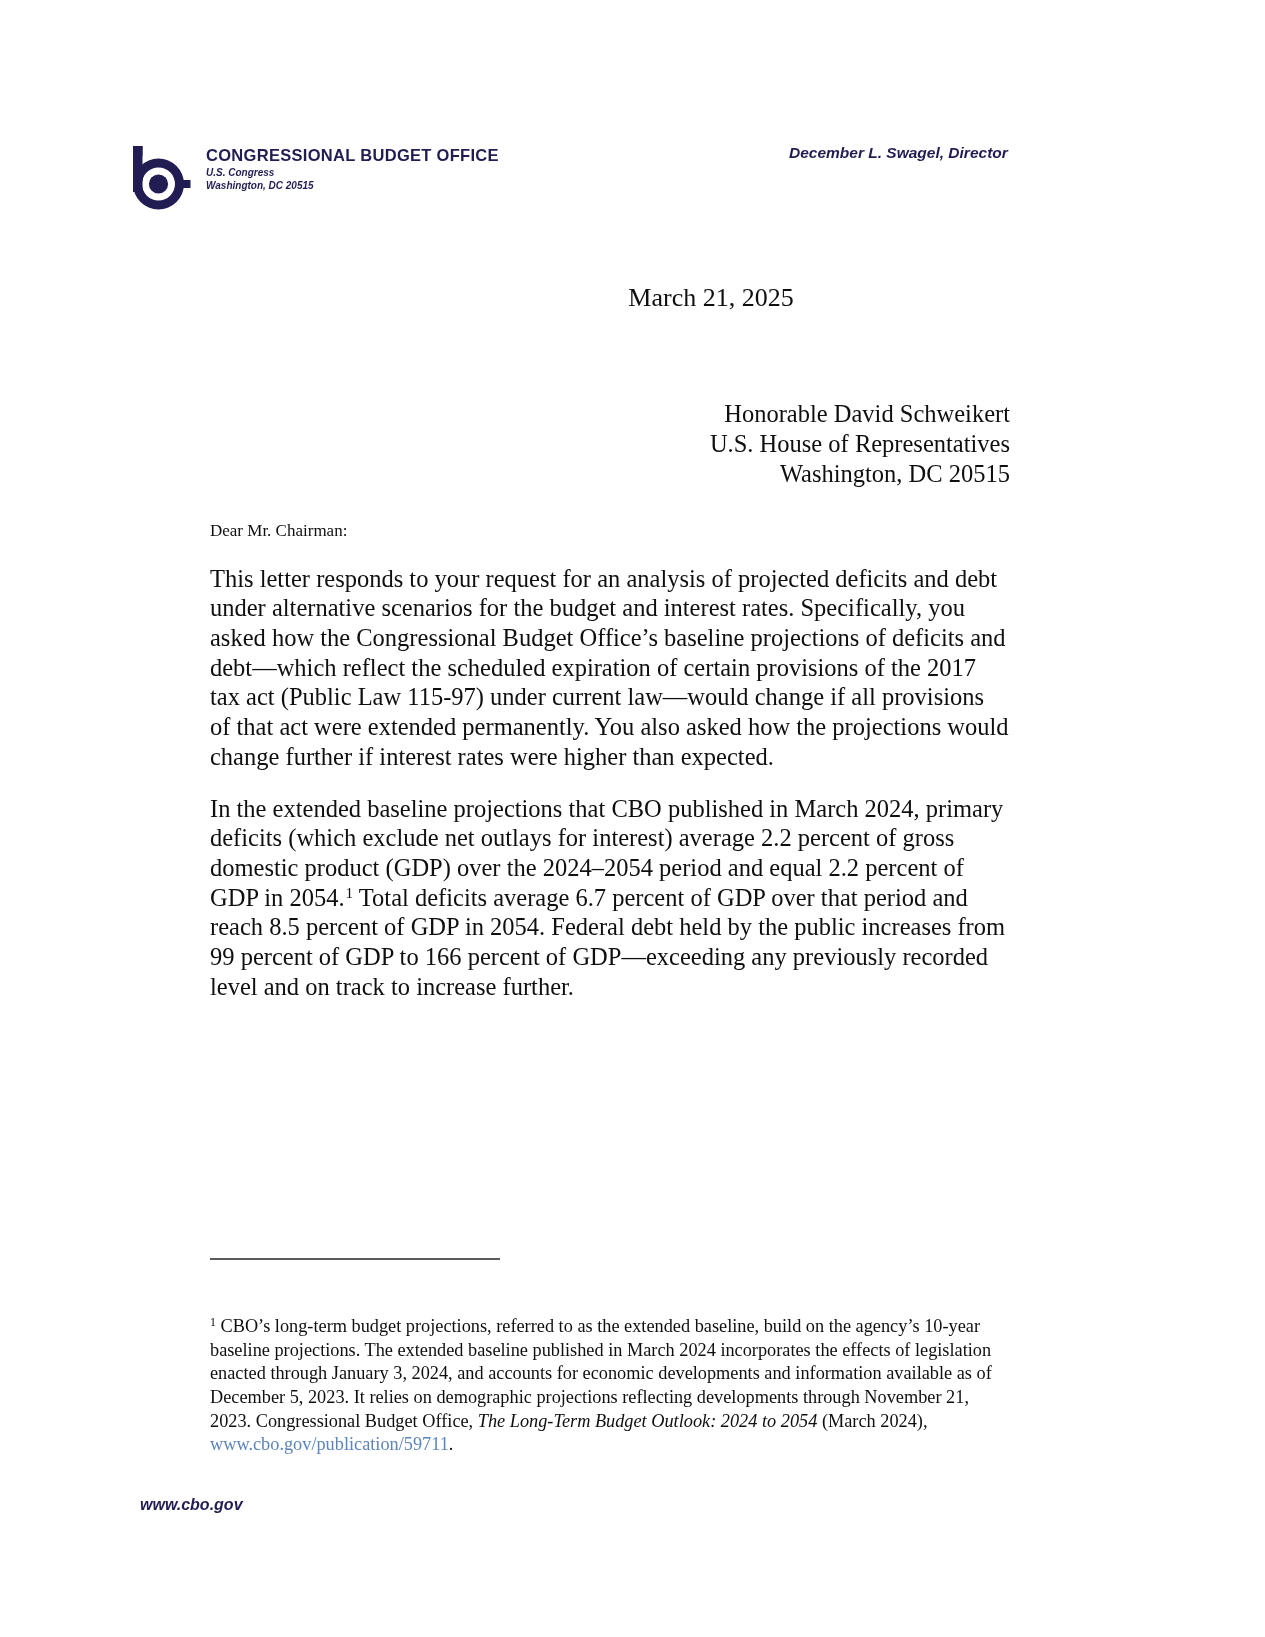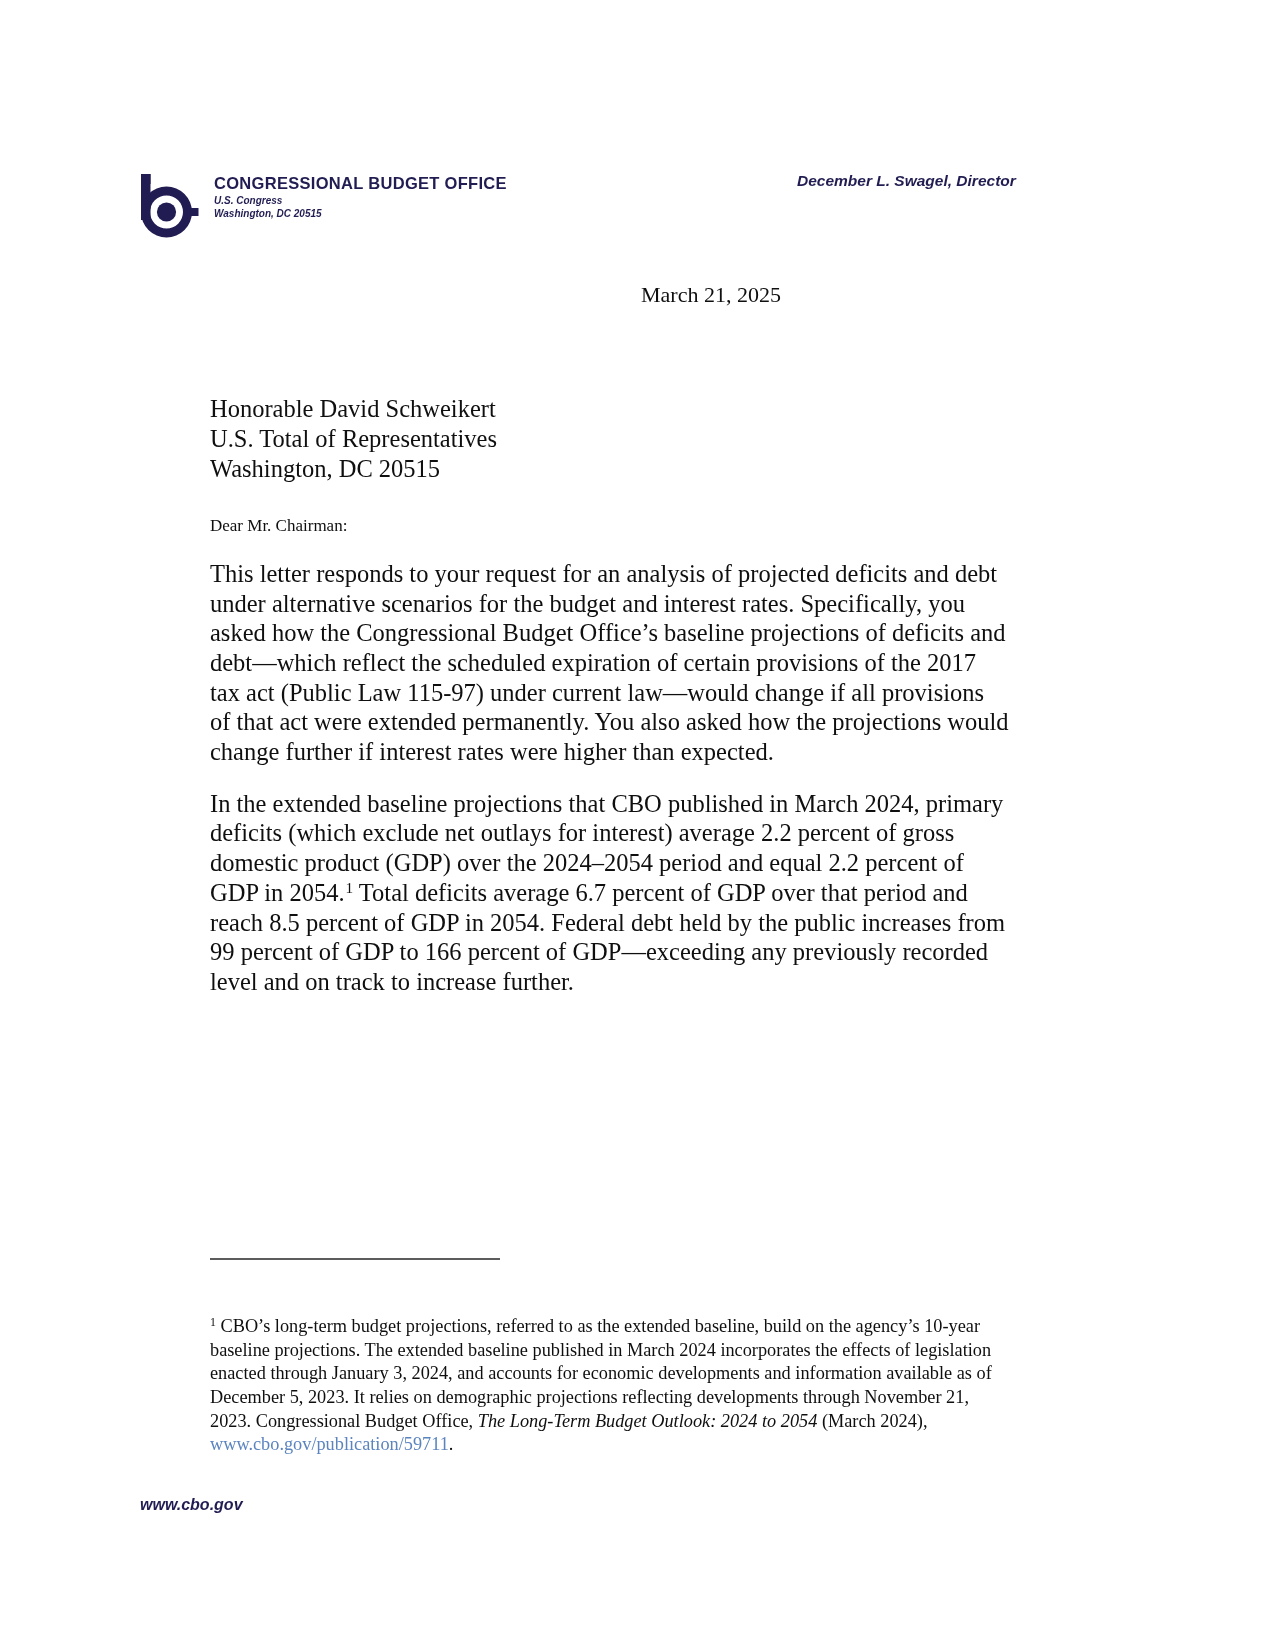--- a/index.html
+++ b/index.html
@@ -13,25 +13,24 @@
     height: 1637px;
     background: #ffffff;
     margin: 0 auto;
     overflow: hidden;
     box-sizing: border-box;
   }
 
   
   .letterhead {
     position: absolute;
-    left: 132px;
+    left: 124px;
     top: 140px;
     width: 900px;
     height: 80px;
-    margin-top: 28px;
   }
   .logo {
     position: absolute;
     left: 0;
     top: 2px;
     width: 68px;
     height: 72px;
   }
   .logo svg { display: block; }
 
@@ -72,30 +71,30 @@
   .body-col {
     position: absolute;
     left: 210px;
     top: 282px;
     width: 800px;
     font-family: "Liberation Serif", serif;
     color: #100f10;
   }
   .date-line {
     text-align: center;
-    font-size: 22px;
+    font-size: 26px;
     line-height: 1.2;
     padding-left: 202px;
   }
   .addressee {
     margin-top: 86px;
     font-size: 24.5px;
     line-height: 1.212;
   }
-  .addressee div { white-space: nowrap; }
+  .addressee div { white-space: nowrap; text-align: right; }
 
   .re-line {
     margin-top: 30px;
     font-size: 22.5px;
     font-style: italic;
     line-height: 1.22;
     width: 790px;
   }
   .salutation {
     margin-top: 33px;
@@ -193,21 +192,21 @@
 
     <div class="director">December L. Swagel, Director</div>
   </div>
 
   <div class="body-col">
 
     <div class="date-line">March 21, 2025</div>
 
     <div class="addressee">
       <div>Honorable David Schweikert</div>
-      <div>U.S. Total of Representatives</div>
+      <div>U.S. House of Representatives</div>
       <div>Washington, DC  20515</div>
     </div>
 
 
     <div class="salutation">Dear Mr. Chairman:</div>
 
     <div class="para">This letter responds to your request for an analysis of projected deficits and debt under alternative scenarios for the budget and interest rates. Specifically, you asked how the Congressional Budget Office’s baseline projections of deficits and debt—which reflect the scheduled expiration of certain provisions of the 2017 tax act (Public Law 115-97) under current law—would change if all provisions of that act were extended permanently. You also asked how the projections would change further if interest rates were higher than expected.</div>
 
     <div class="para">
       <span>In the extended baseline projections that CBO published in March 2024, primary deficits (which exclude net outlays for interest) average 2.2 percent of gross domestic product (GDP) over the 2024–2054 period and equal 2.2 percent of GDP in 2054.</span><sup>1</sup><span> Total deficits average 6.7 percent of GDP over that period and reach 8.5 percent of GDP in 2054. Federal debt held by the public increases from 99 percent of GDP to 166 percent of GDP—exceeding any previously recorded level and on track to increase further.</span>

